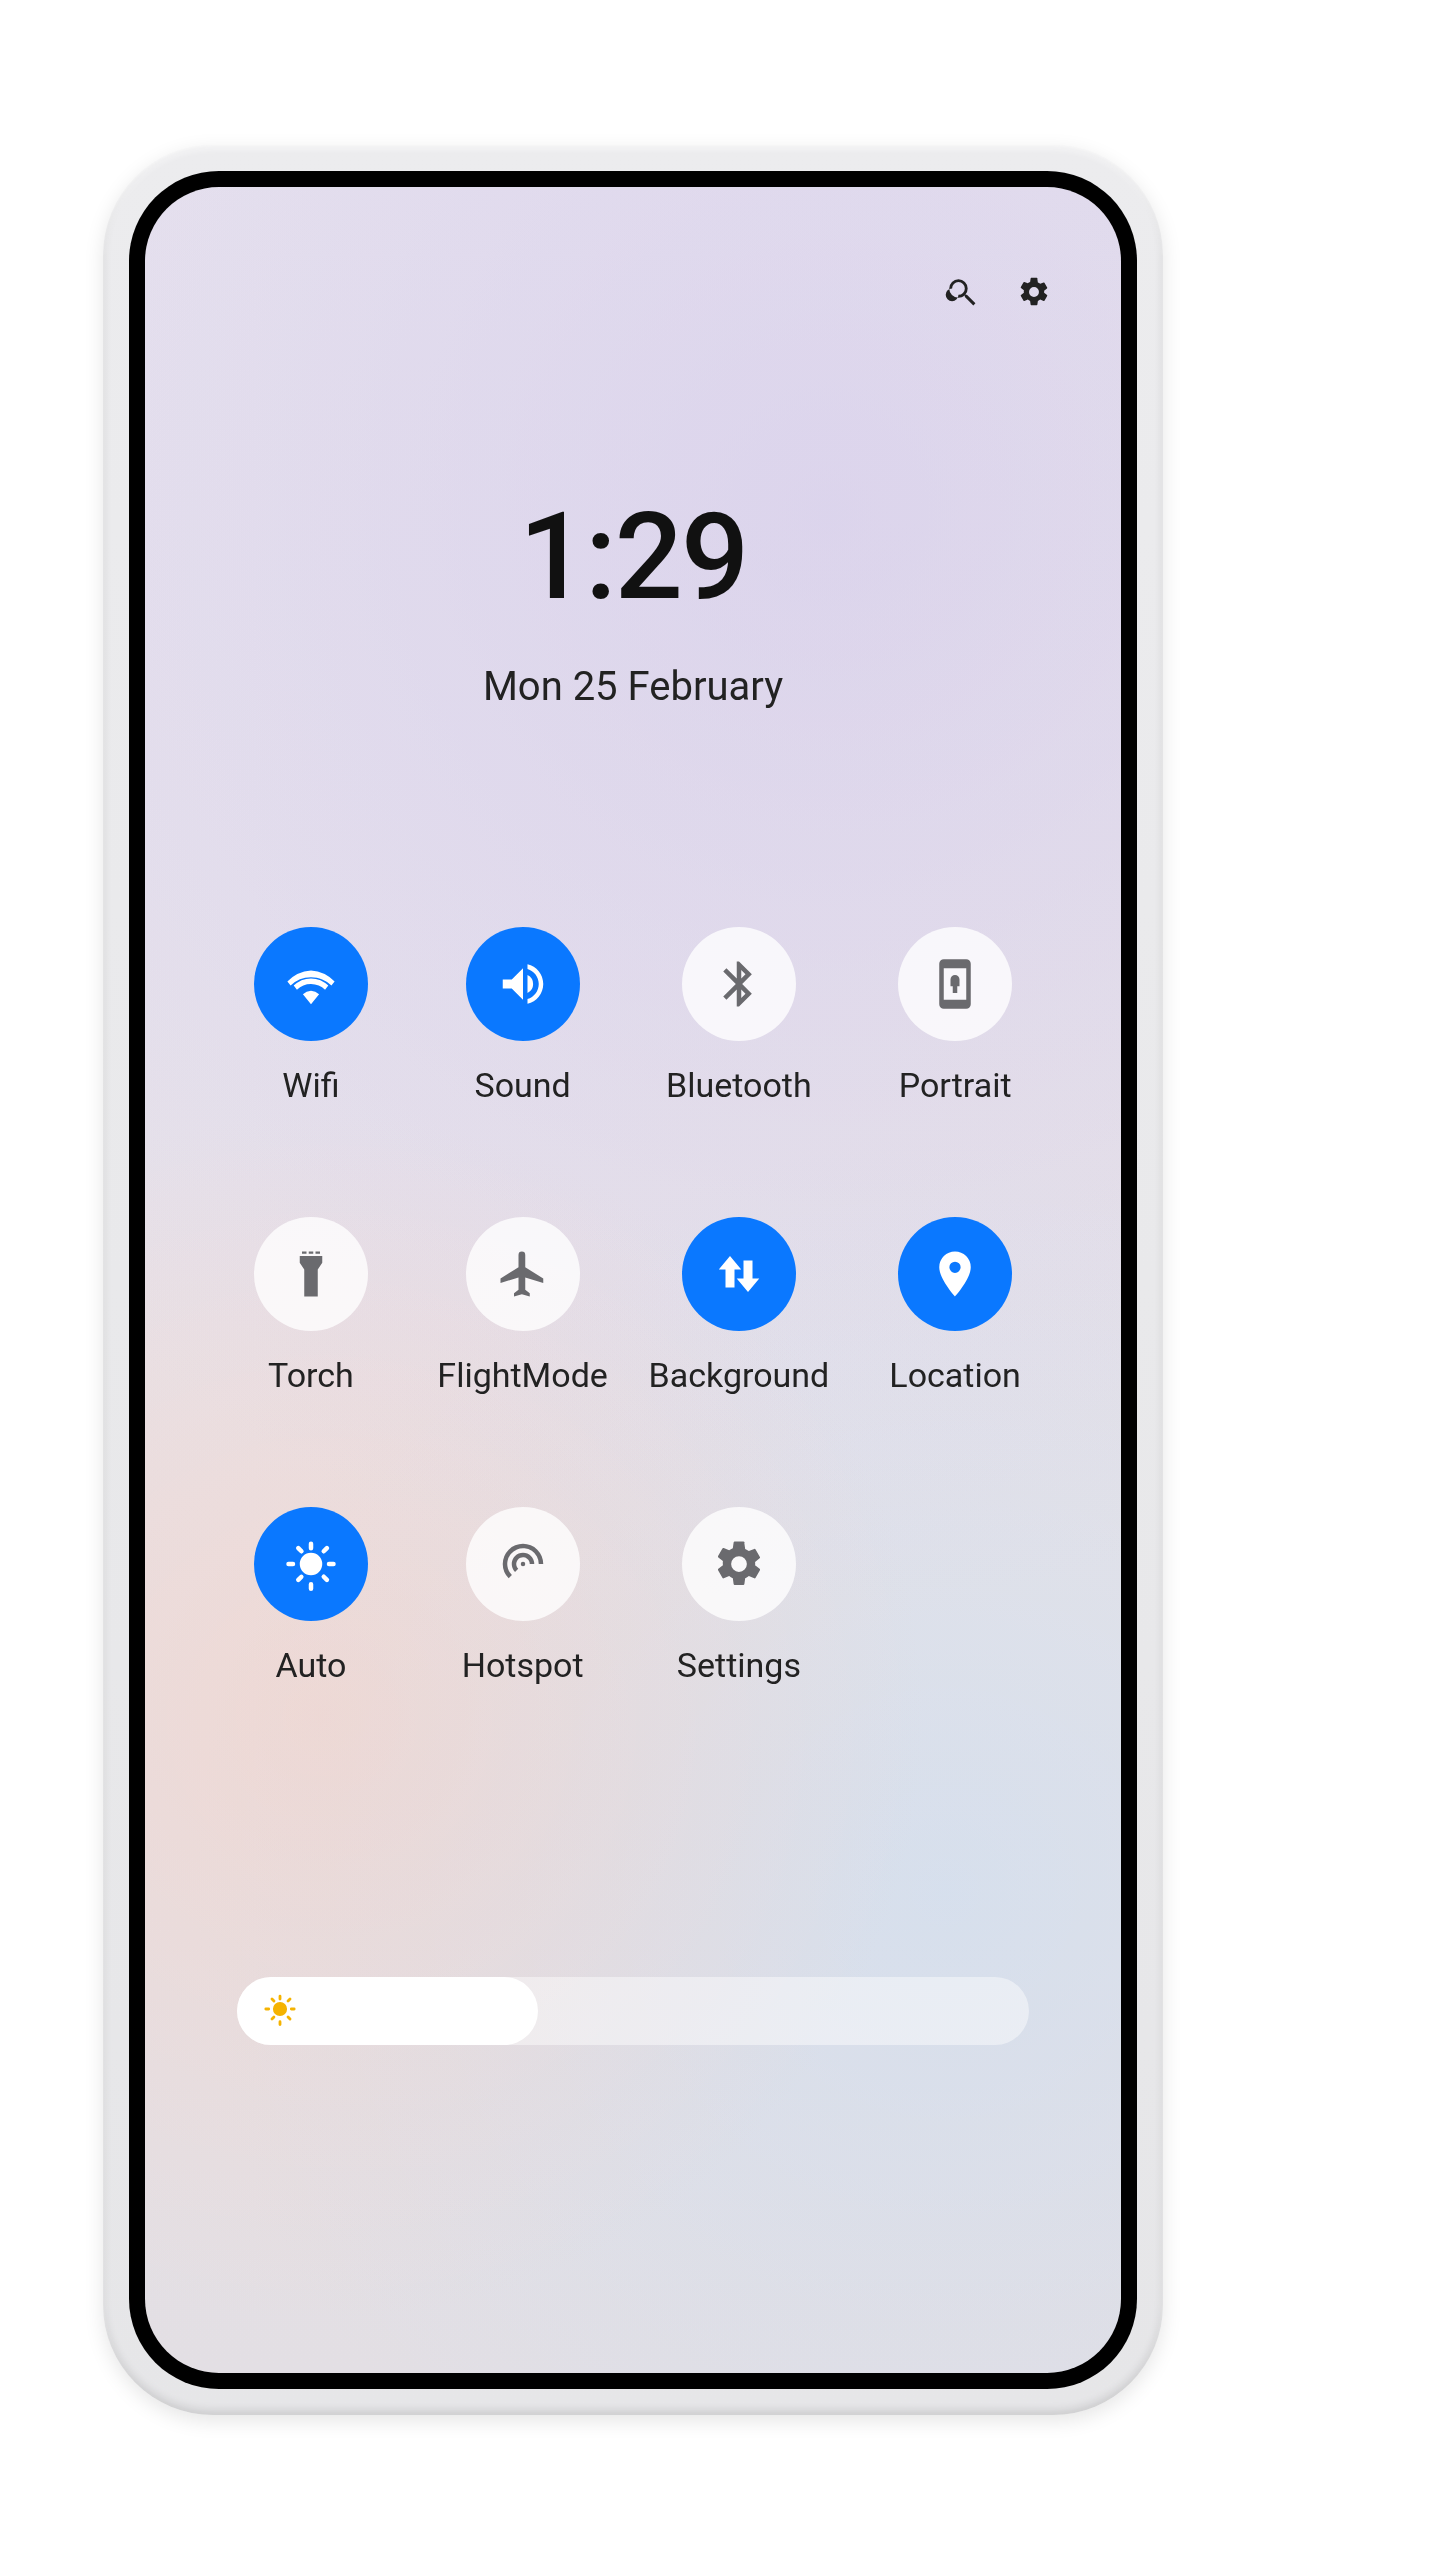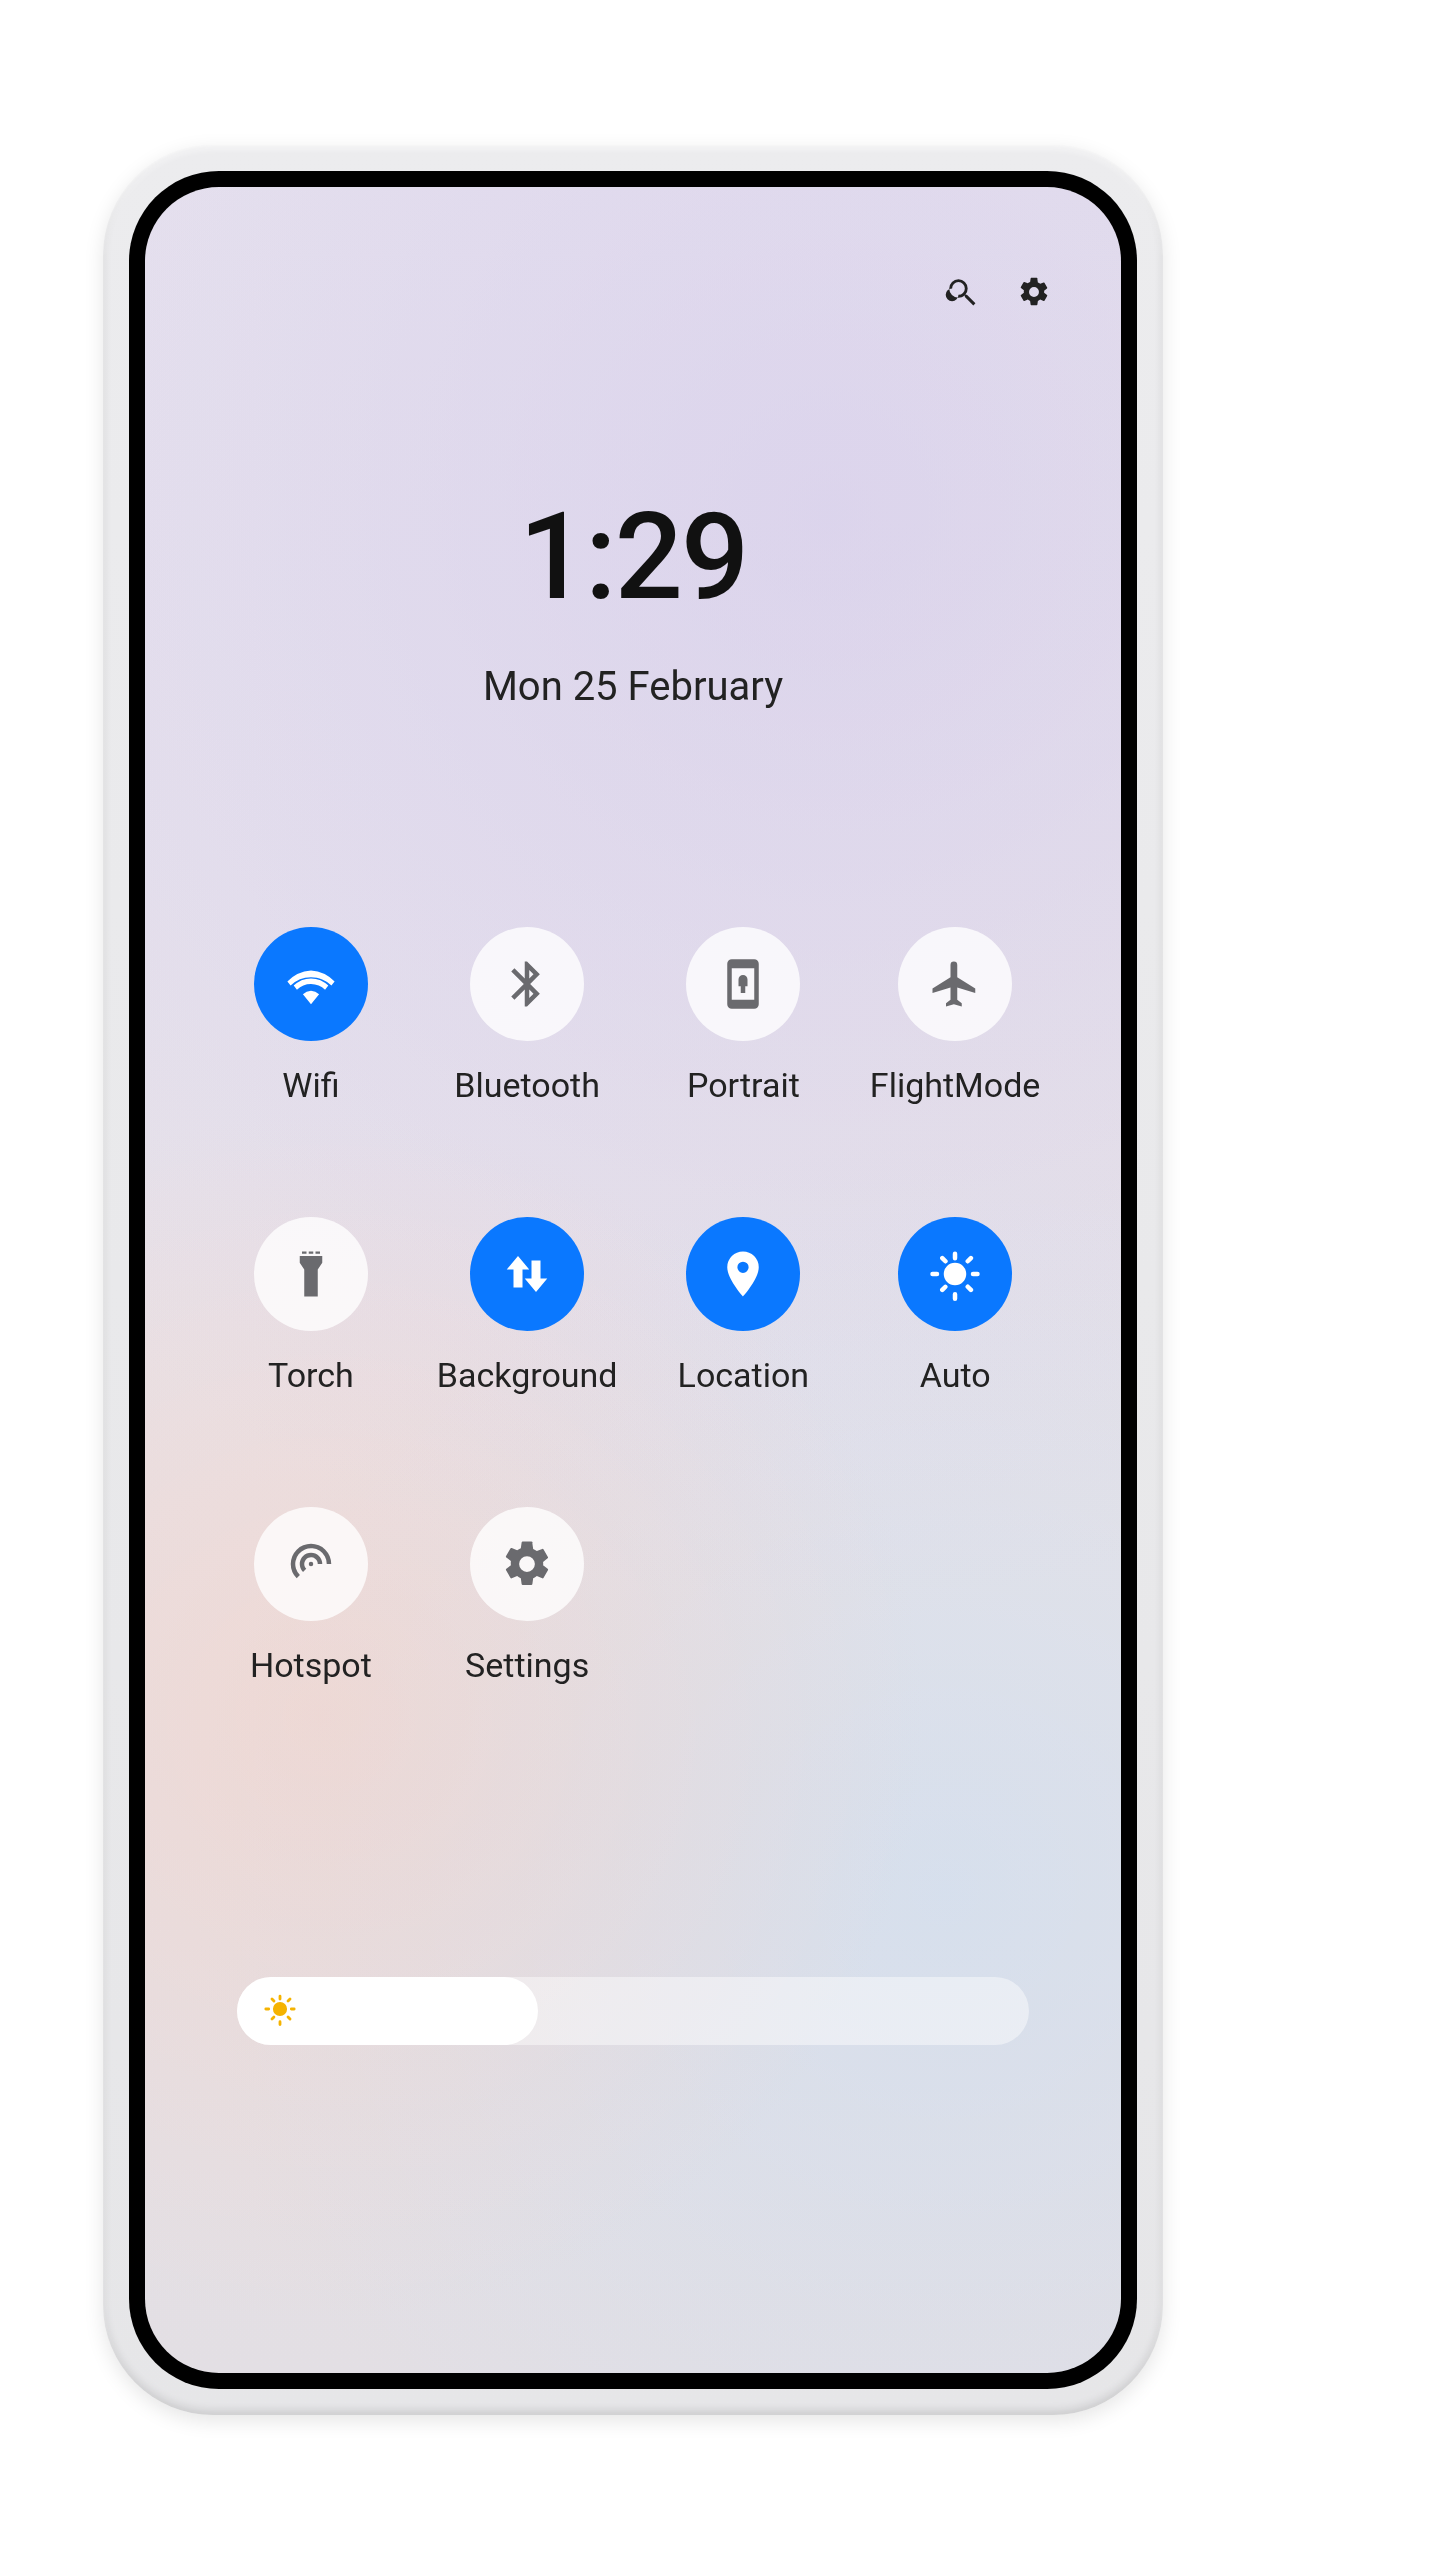--- a/index.html
+++ b/index.html
@@ -222,20 +222,28 @@
 
         <div class="tile">
           <div class="circle on">
               <svg>
                 <use href="#ic-wifi"></use>
               </svg>
             </div>
           <div class="label">Wifi</div>
         </div>
 
+        <div class="tile">
+          <div class="circle on">
+              <svg>
+                <use href="#ic-volume"></use>
+              </svg>
+            </div>
+          <div class="label">Sound</div>
+        </div>
 
         <div class="tile">
           <div class="circle off">
               <svg>
                 <use href="#ic-bluetooth"></use>
               </svg>
             </div>
           <div class="label">Bluetooth</div>
         </div>
 
@@ -244,33 +252,33 @@
               <svg>
                 <use href="#ic-portrait"></use>
               </svg>
             </div>
           <div class="label">Portrait</div>
         </div>
 
         <div class="tile">
           <div class="circle off">
               <svg>
+                <use href="#ic-torch"></use>
+              </svg>
+            </div>
+          <div class="label">Torch</div>
+        </div>
+
+        <div class="tile">
+          <div class="circle off">
+              <svg>
                 <use href="#ic-plane"></use>
               </svg>
             </div>
           <div class="label">FlightMode</div>
-        </div>
-
-        <div class="tile">
-          <div class="circle off">
-              <svg>
-                <use href="#ic-torch"></use>
-              </svg>
-            </div>
-          <div class="label">Torch</div>
         </div>
 
         <div class="tile">
           <div class="circle on">
               <svg>
                 <use href="#ic-mobiledata"></use>
               </svg>
             </div>
           <div class="label">Background</div>
         </div>

